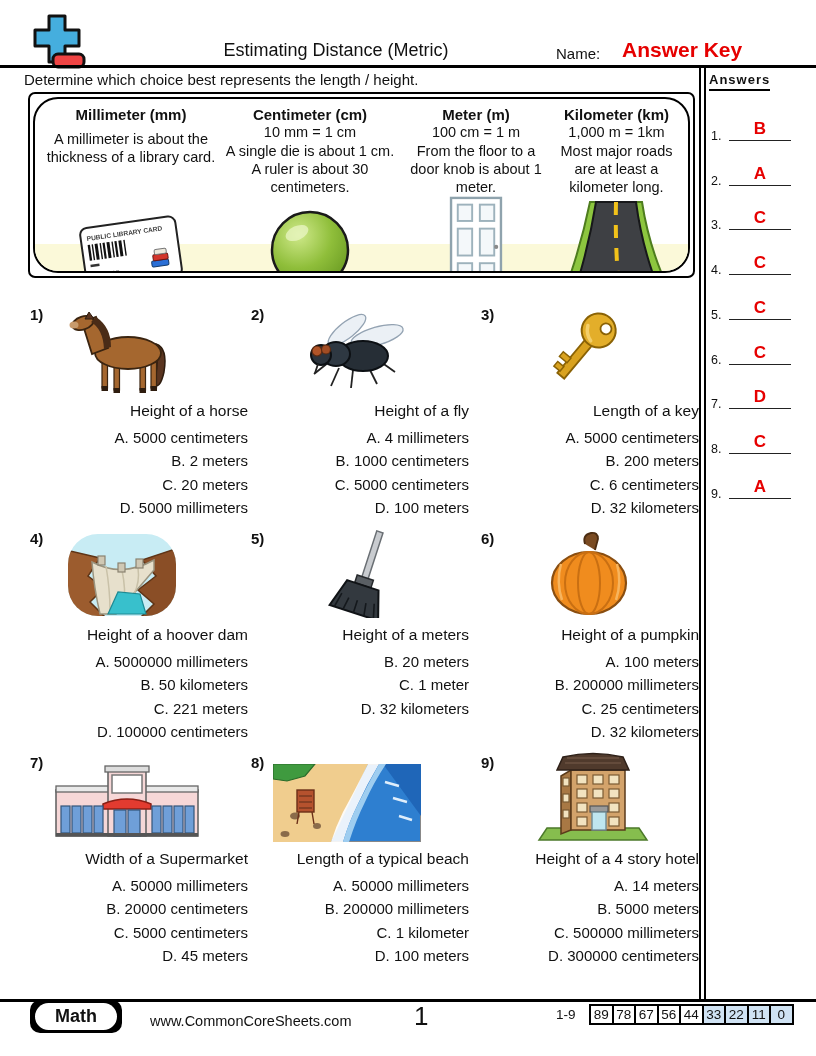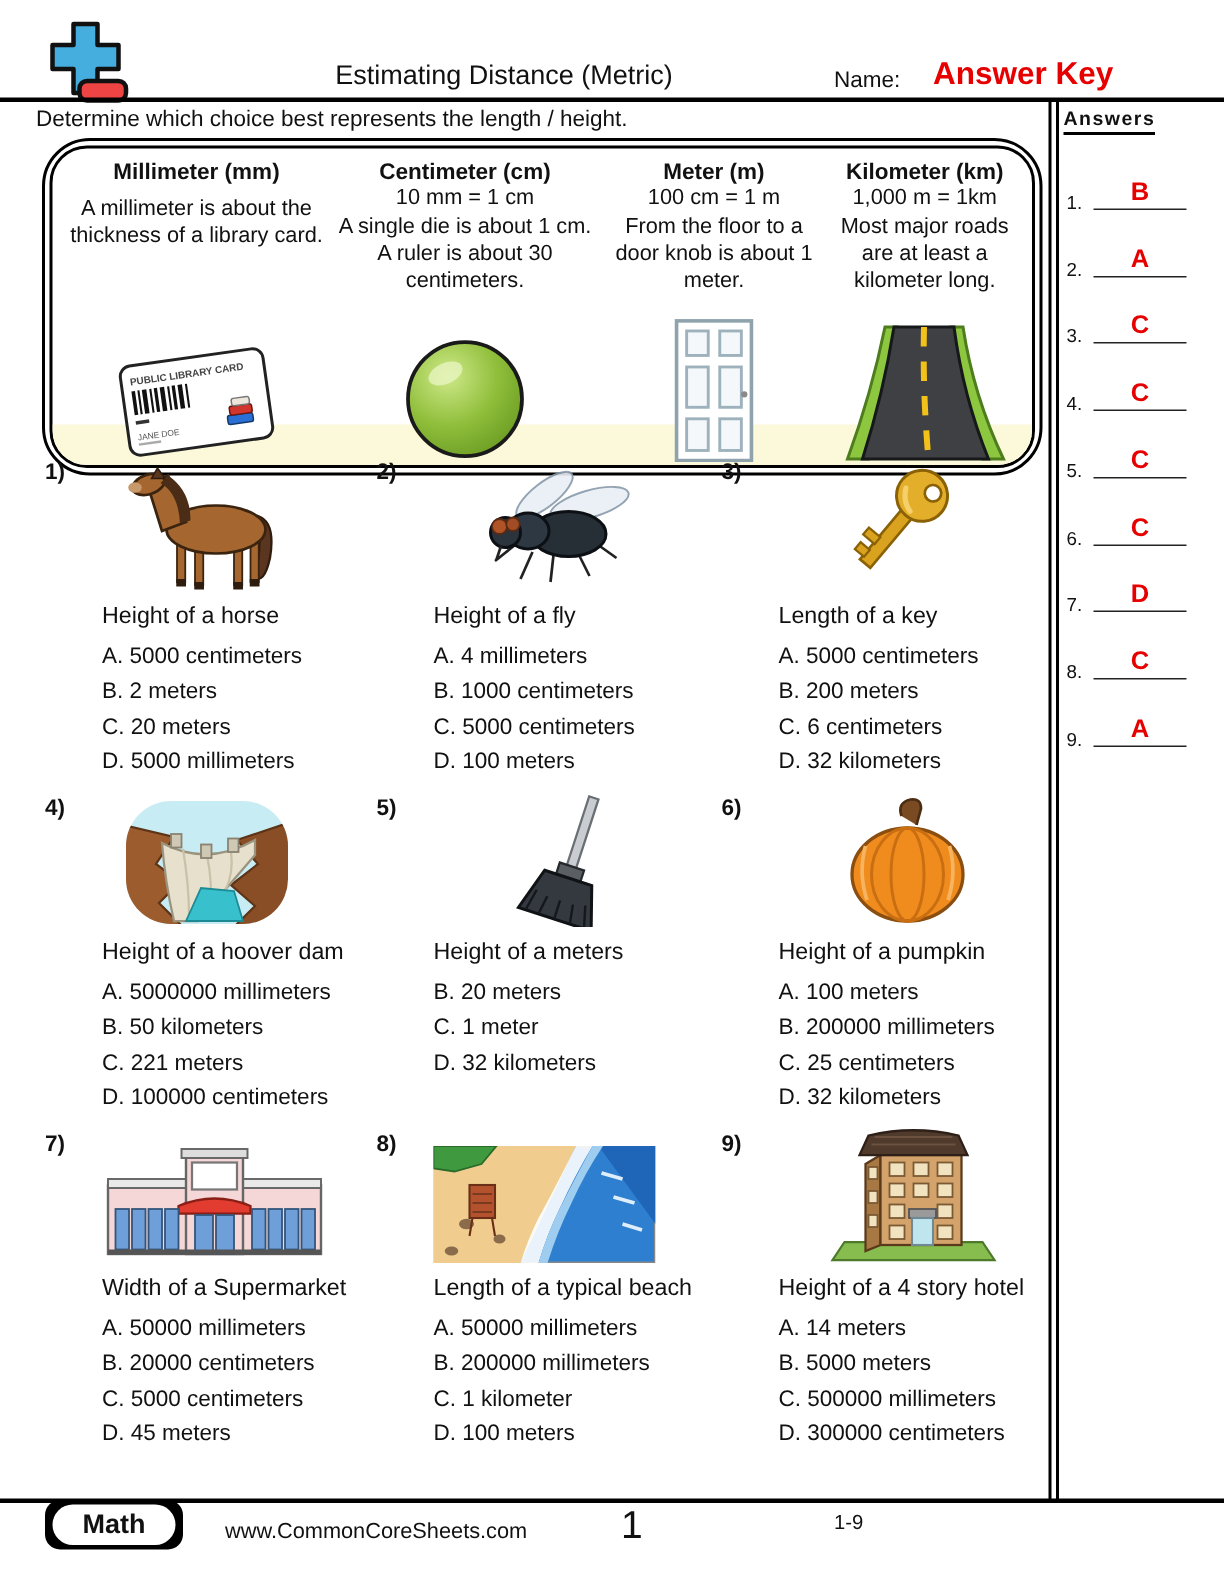--- a/index.html
+++ b/index.html
@@ -27,36 +27,36 @@
   .answers-panel{position:absolute;left:707px;top:70px;width:106px;}
   .answers-title{display:inline-block;margin-left:2px;font-size:13px;font-weight:bold;letter-spacing:1px;
     border-bottom:2px solid #000;padding-bottom:2px;}
   .answers-list{margin-top:14px;}
   .ans-item{position:relative;height:44.75px;}
   .ans-num{position:absolute;left:4px;bottom:7px;font-size:12.5px;}
   .ans-line{position:absolute;left:22px;right:22px;bottom:9px;border-bottom:1.6px solid #222;}
   .ans-letter{position:absolute;left:22px;right:22px;bottom:11px;text-align:center;
     color:var(--red);font-weight:bold;font-size:17px;}
   
-  .infobox{position:absolute;left:28px;top:92px;width:667px;height:225px;
-    border:2.5px solid #000;border-radius:32px;}
+  .infobox{position:absolute;left:28px;top:92px;width:667px;height:186px;
+    border:2.5px solid #000;border-radius:7px;}
   .infobox-inner{position:absolute;inset:3px;border:2px solid #000;border-radius:25px;overflow:hidden;}
   .infobox-yellow{position:absolute;left:0;right:0;bottom:0;height:27px;background:#fbf9d9;}
   .infobox-grid{position:absolute;inset:0;display:grid;grid-template-columns:176px 182px 150px 1fr;
     padding:7px 6px 2px 8px;}
   .unit-col{display:flex;flex-direction:column;text-align:center;}
   .unit-title{font-size:15px;font-weight:bold;}
   .unit-eq{font-size:14.5px;line-height:1.3;}
   .unit-body{font-size:14.5px;line-height:1.25;padding:0 2px;}
   .unit-body.pad-top{margin-top:7px;}
   .unit-img{margin-top:auto;display:flex;justify-content:center;align-items:flex-end;}
   
   .q{position:absolute;width:220px;}
   .q-num{position:absolute;left:2px;top:0;font-size:15px;font-weight:bold;}
-  .q-body{margin-left:40px;}
+  .q-body{margin-left:24px;text-align:right;}
   .q-img{height:88px;display:flex;align-items:flex-end;}
   .q-prompt{font-size:15.5px;margin:8px 0 6px 0;}
   .q-opt{font-size:15px;line-height:23.4px;}
   
   .footer-line{position:absolute;left:0;top:999px;width:816px;height:2.5px;background:#000;}
   .math-badge{position:absolute;left:30px;top:1000px;width:92px;height:33px;background:#000;border-radius:10px;}
   .math-pill{position:absolute;inset:3px 5px;background:#fff;border-radius:15px;
     display:flex;align-items:center;justify-content:center;font-weight:bold;font-size:18px;}
   .site-text{position:absolute;left:150px;top:1013px;font-size:14.5px;}
   .page-num{position:absolute;left:414px;top:1001px;font-size:26px;}
@@ -473,14 +473,25 @@
     </div>
   </div>
 
   <div class="footer-line"></div>
   <div class="math-badge">
     <div class="math-pill">Math</div>
   </div>
   <div class="site-text">www.CommonCoreSheets.com</div>
   <div class="page-num">1</div>
   <div class="score-range">1-9</div>
+  <div class="scores">
+    <div class="score">89</div>
+    <div class="score">78</div>
+    <div class="score">67</div>
+    <div class="score">56</div>
+    <div class="score">44</div>
+    <div class="score hl">33</div>
+    <div class="score hl">22</div>
+    <div class="score hl">11</div>
+    <div class="score hl">0</div>
+  </div>
 
 </div>
 
 </body></html>

